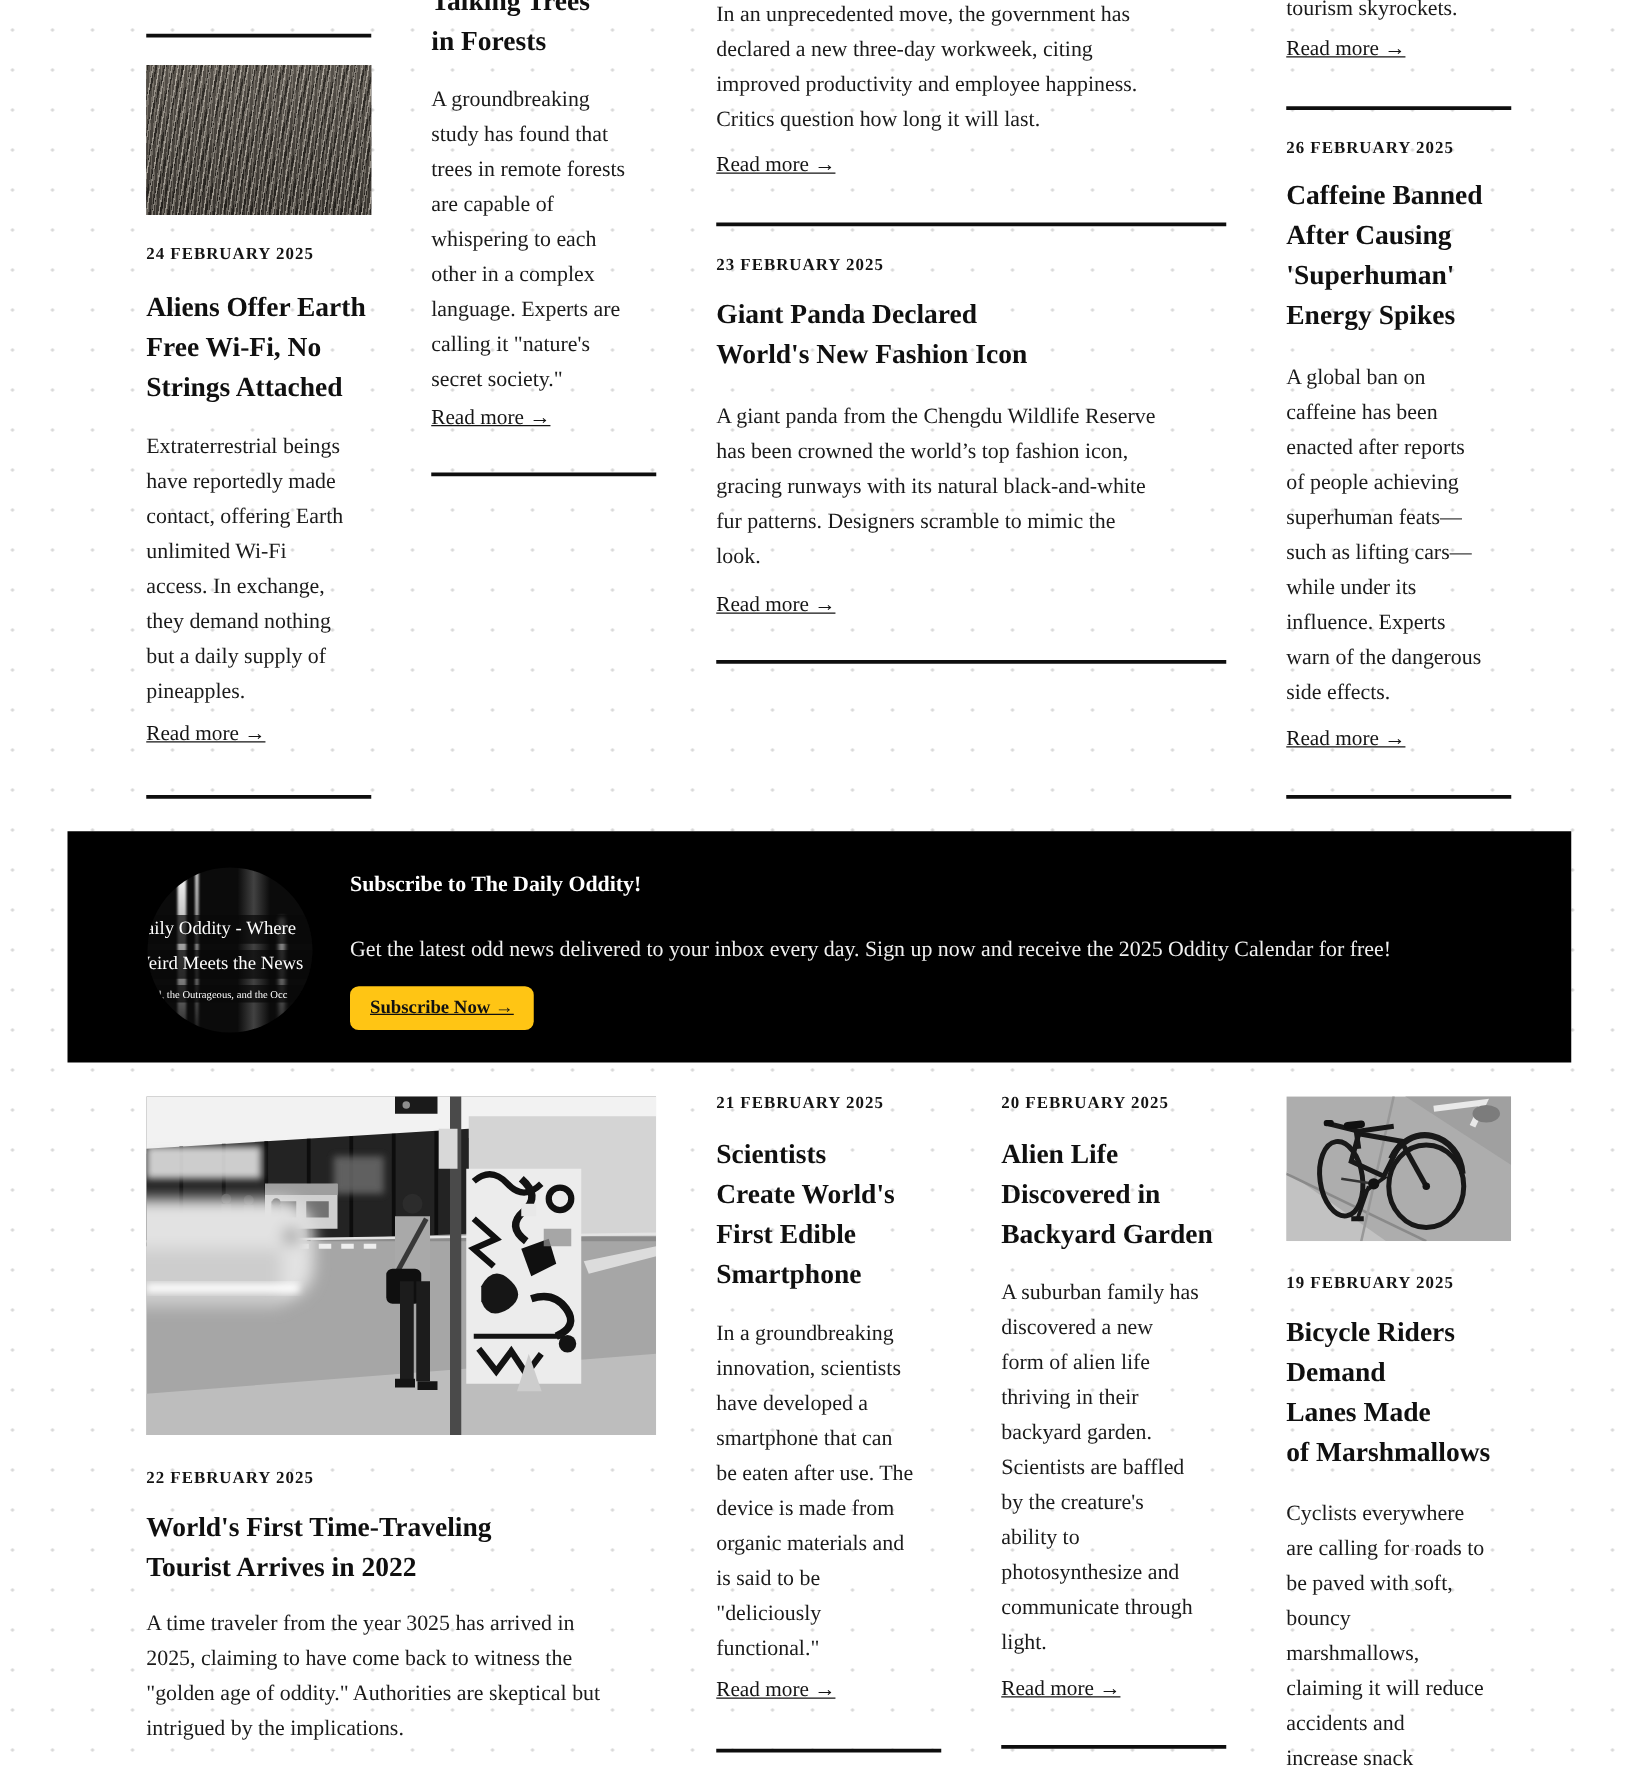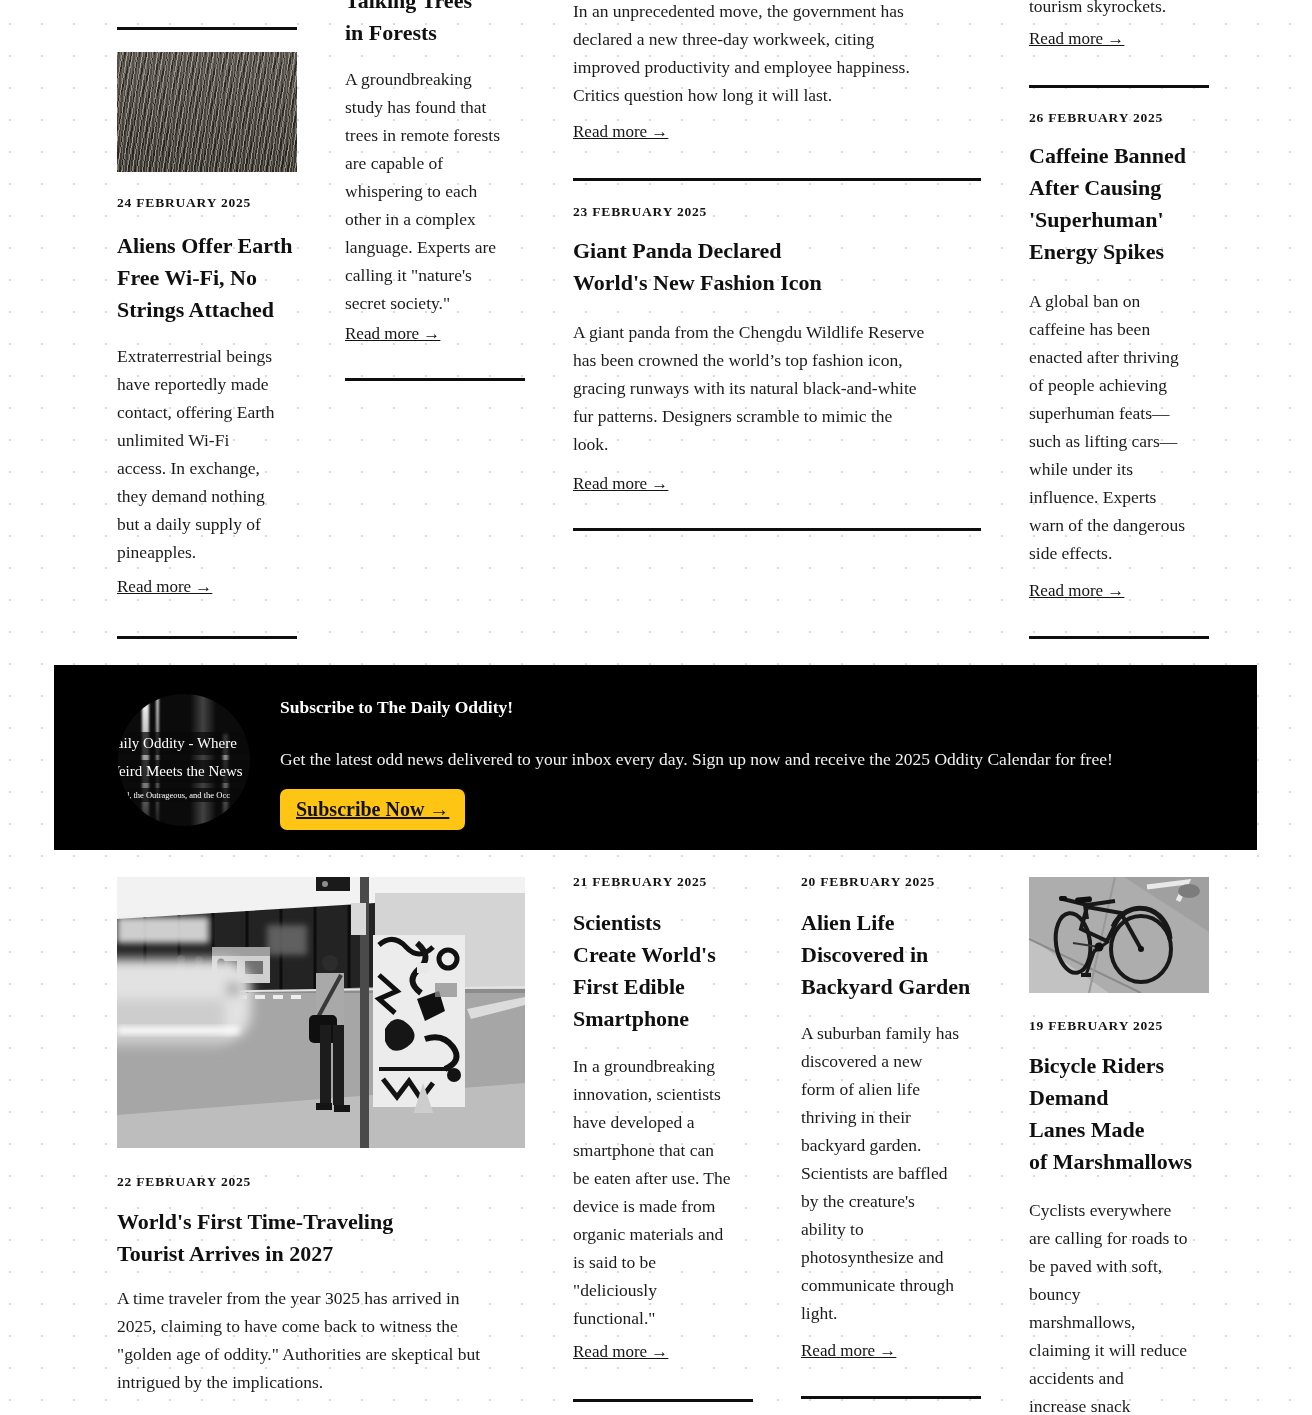--- a/index.html
+++ b/index.html
@@ -36,21 +36,21 @@
   .s2{left:38px;width:3px;filter:blur(.8px);opacity:.8}
   .s3{right:22px;width:5px;top:40px;filter:blur(1.5px);opacity:.7}
   .s4{left:72px;width:26px;background:linear-gradient(90deg,transparent,rgba(120,120,120,.5),transparent)}
   .logoline{position:absolute;color:#fff;text-align:left;background:rgba(8,8,8,.72)}
   .ll1{left:-12px;top:38px;width:156px;font-size:15px;padding:3px 0}
   .ll2{left:-12px;top:66px;width:156px;font-size:15px;padding:3px 0}
   .ll3{left:-16px;top:94px;width:176px;font-size:8.5px;padding:2px 0}
   .bh{position:absolute;left:226px;top:32px;color:#ffffff;font-weight:bold;font-size:17.5px}
   .bm{position:absolute;left:226px;top:84px;color:#f1f1f1;font-size:17.5px}
   .btn{position:absolute;left:226px;top:124px;background:#ffc514;color:#111;font-weight:bold;
-       font-size:20px;padding:9px 16px;border-radius:7px;text-decoration:underline;cursor:pointer;display:inline-block}
+       font-size:15px;padding:9px 16px;border-radius:7px;text-decoration:underline;cursor:pointer;display:inline-block}
 </style>
 </head>
 <body>
 
 <section class="col w1" style="left:117px">
   <div class="blk rule" style="top: 27px; background: rgb(14, 14, 14);"></div>
   <a class="blk ph fur" style="top:52px"></a>
   <div class="blk date" style="top:195px">24 FEBRUARY 2025</div>
   <a class="blk title" style="top:230px">Aliens Offer Earth
 Free Wi-Fi, No
@@ -106,21 +106,21 @@
   <div class="blk x" style="top:-8px">tourism skyrockets.</div>
   <a class="blk rm" style="top:29px">Read more →</a>
   <div class="blk rule" style="top: 85px; background: rgb(14, 14, 14);"></div>
   <div class="blk date" style="top:110px">26 FEBRUARY 2025</div>
   <a class="blk title" style="top:140px">Caffeine Banned
 After Causing
 'Superhuman'
 Energy Spikes</a>
   <div class="blk x" style="top:287px">A global ban on
 caffeine has been
-enacted after thriving
+enacted after reports
 of people achieving
 superhuman feats—
 such as lifting cars—
 while under its
 influence. Experts
 warn of the dangerous
 side effects.</div>
   <a class="blk rm" style="top:581px">Read more →</a>
   <div class="blk rule" style="top: 636px; background: rgb(14, 14, 14);"></div>
 </section>
@@ -223,21 +223,21 @@
         <circle cx="337" cy="198" r="7" fill="#131313"></circle>
         <rect x="300" y="86" width="12" height="10" fill="#e8e8e8"></rect>
       </g>
       <polygon points="296,238 306,206 317,238" fill="#cdcdcd"></polygon>
       <rect x="291" y="236" width="32" height="6" fill="#bdbdbd"></rect>
       <polygon points="350,132 408,120 408,128 354,142" fill="#dcdcdc"></polygon>
     </svg>
   </a>
   <div class="blk date" style="top:1174px">22 FEBRUARY 2025</div>
   <a class="blk title" style="top:1206px">World's First Time-Traveling
-Tourist Arrives in 2027</a>
+Tourist Arrives in 2022</a>
   <div class="blk x" style="top:1284px">A time traveler from the year 3025 has arrived in
 2025, claiming to have come back to witness the
 "golden age of oddity." Authorities are skeptical but
 intrigued by the implications.</div>
 </section>
 
 <section class="col w1" style="left:573px">
   <div class="blk date" style="top:874px">21 FEBRUARY 2025</div>
   <a class="blk title" style="top:907px">Scientists
 Create World's

